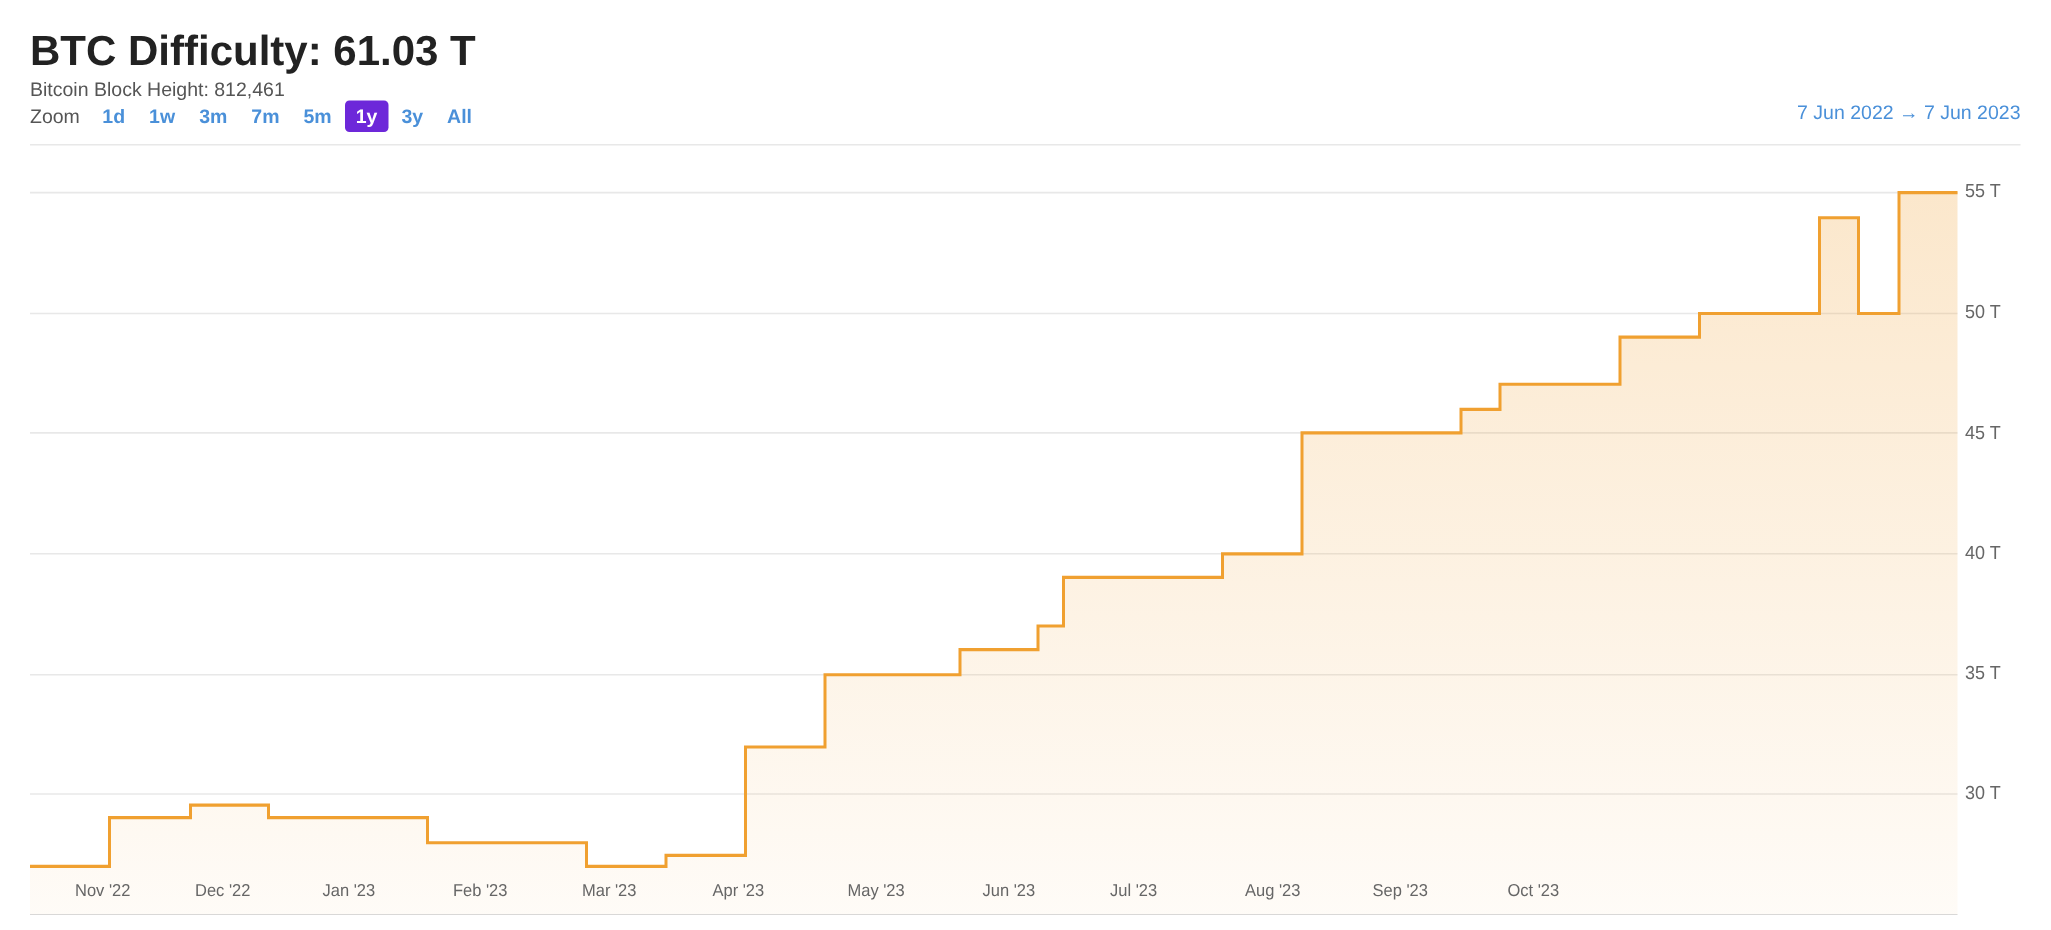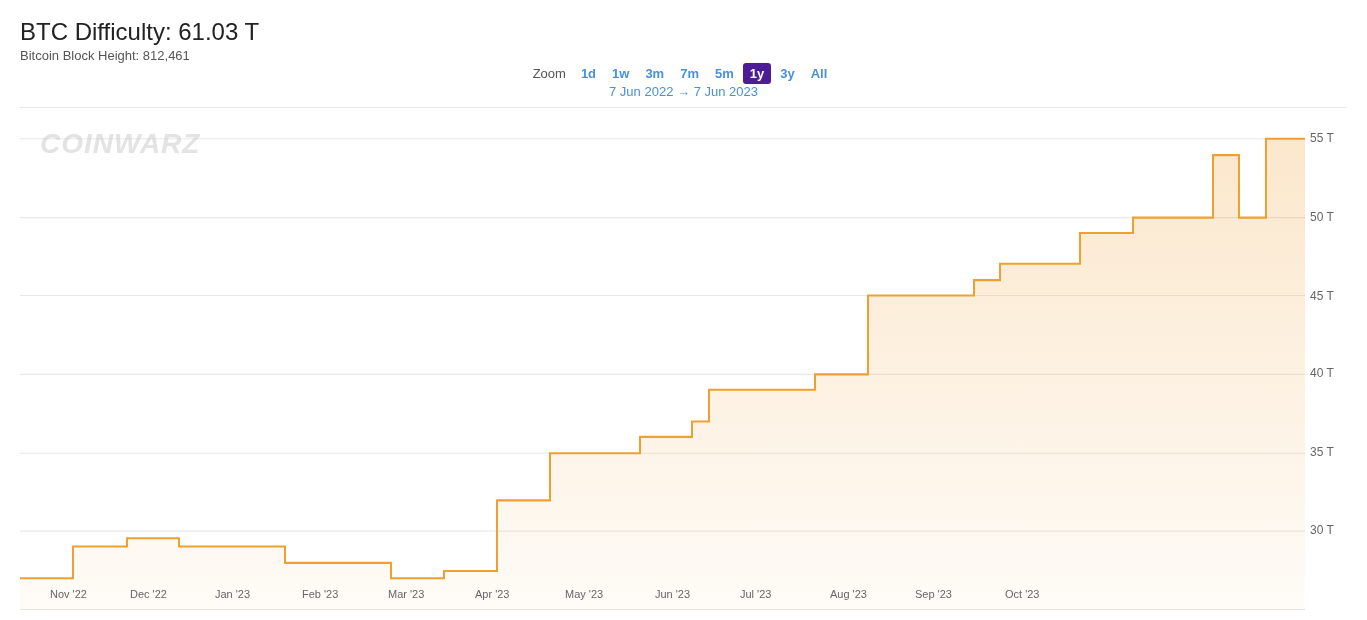--- a/index.html
+++ b/index.html
@@ -12,35 +12,34 @@
       overflow: hidden;
     }
     .container {
       padding: 18px 20px 10px 20px;
       width: 1367px;
       height: 620px;
       display: flex;
       flex-direction: column;
     }
     .title {
-      font-size: 24px;
-      font-weight: normal;
+      font-size: 28px;
+      font-weight: bold;
       color: #222;
       margin-bottom: 2px;
     }
     .subtitle {
       font-size: 13px;
       color: #555;
     }
     .controls-row {
       display: flex;
-      align-items: center;
+      align-items: flex-start;
       justify-content: space-between;
       margin-bottom: 8px;
-      flex-direction: column;
     }
     .zoom-controls {
       display: flex;
       align-items: center;
       gap: 2px;
     }
     .zoom-label {
       font-size: 13px;
       color: #555;
       margin-right: 6px;
@@ -49,21 +48,21 @@
       font-size: 13px;
       color: #4a90d9;
       background: none;
       border: none;
       cursor: pointer;
       padding: 3px 7px;
       border-radius: 3px;
       font-weight: bold;
     }
     .zoom-btn.active {
-      background: #4c1d95;
+      background: #6d28d9;
       color: #fff;
       border-radius: 3px;
     }
     .date-range {
       font-size: 13px;
       color: #4a90d9;
     }
     .chart-area {
       flex: 1;
       position: relative;
@@ -108,21 +107,20 @@
       <button class="zoom-btn">All</button>
     </div>
     <div class="date-range">
       <span>7 Jun 2022</span>
       <span>→</span>
       <span>7 Jun 2023</span>
     </div>
   </div>
 
   <div class="chart-area">
-    <div class="watermark">CoinWarz</div>
 
     <svg class="chart-svg" viewBox="0 0 1327 490" preserveAspectRatio="none">
 
       <line x1="0" y1="413" x2="1285" y2="413" stroke="#e8e8e8" stroke-width="1"></line>
       <line x1="0" y1="337" x2="1285" y2="337" stroke="#e8e8e8" stroke-width="1"></line>
       <line x1="0" y1="260" x2="1285" y2="260" stroke="#e8e8e8" stroke-width="1"></line>
       <line x1="0" y1="183" x2="1285" y2="183" stroke="#e8e8e8" stroke-width="1"></line>
       <line x1="0" y1="107" x2="1285" y2="107" stroke="#e8e8e8" stroke-width="1"></line>
       <line x1="0" y1="30" x2="1285" y2="30" stroke="#e8e8e8" stroke-width="1"></line>
 

